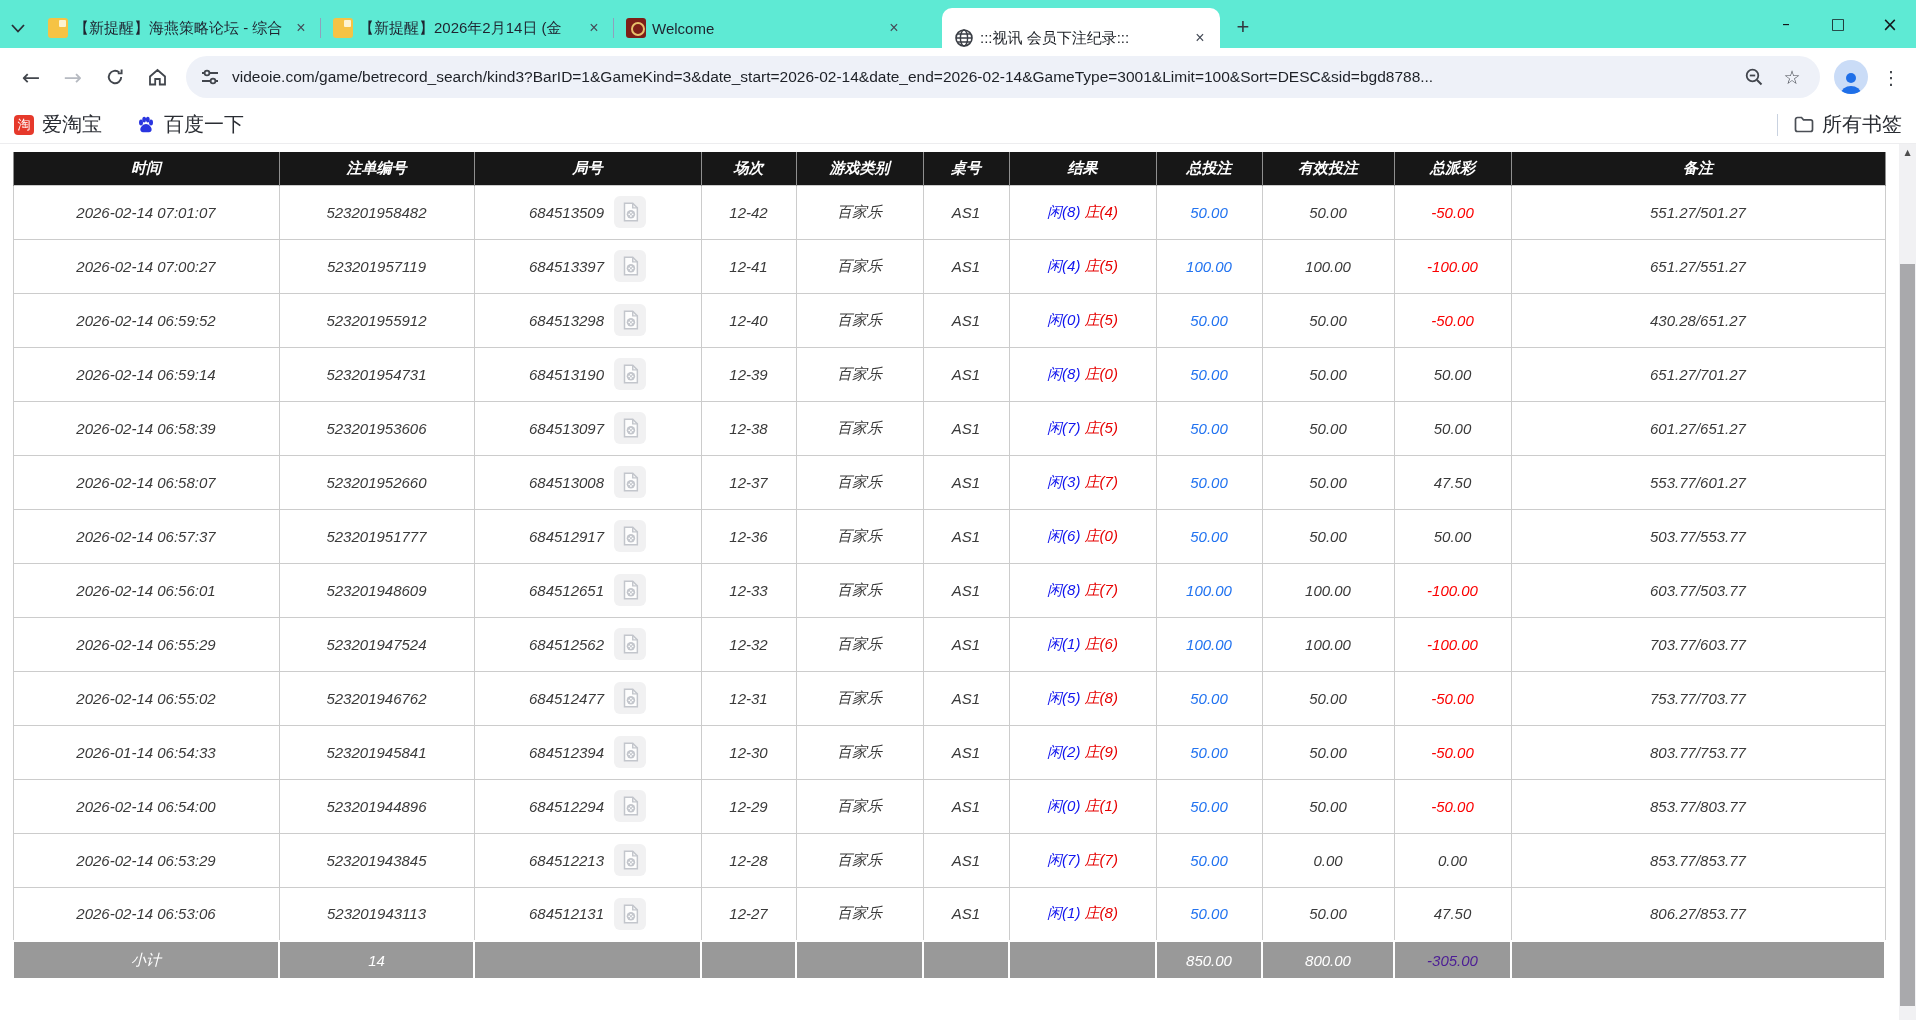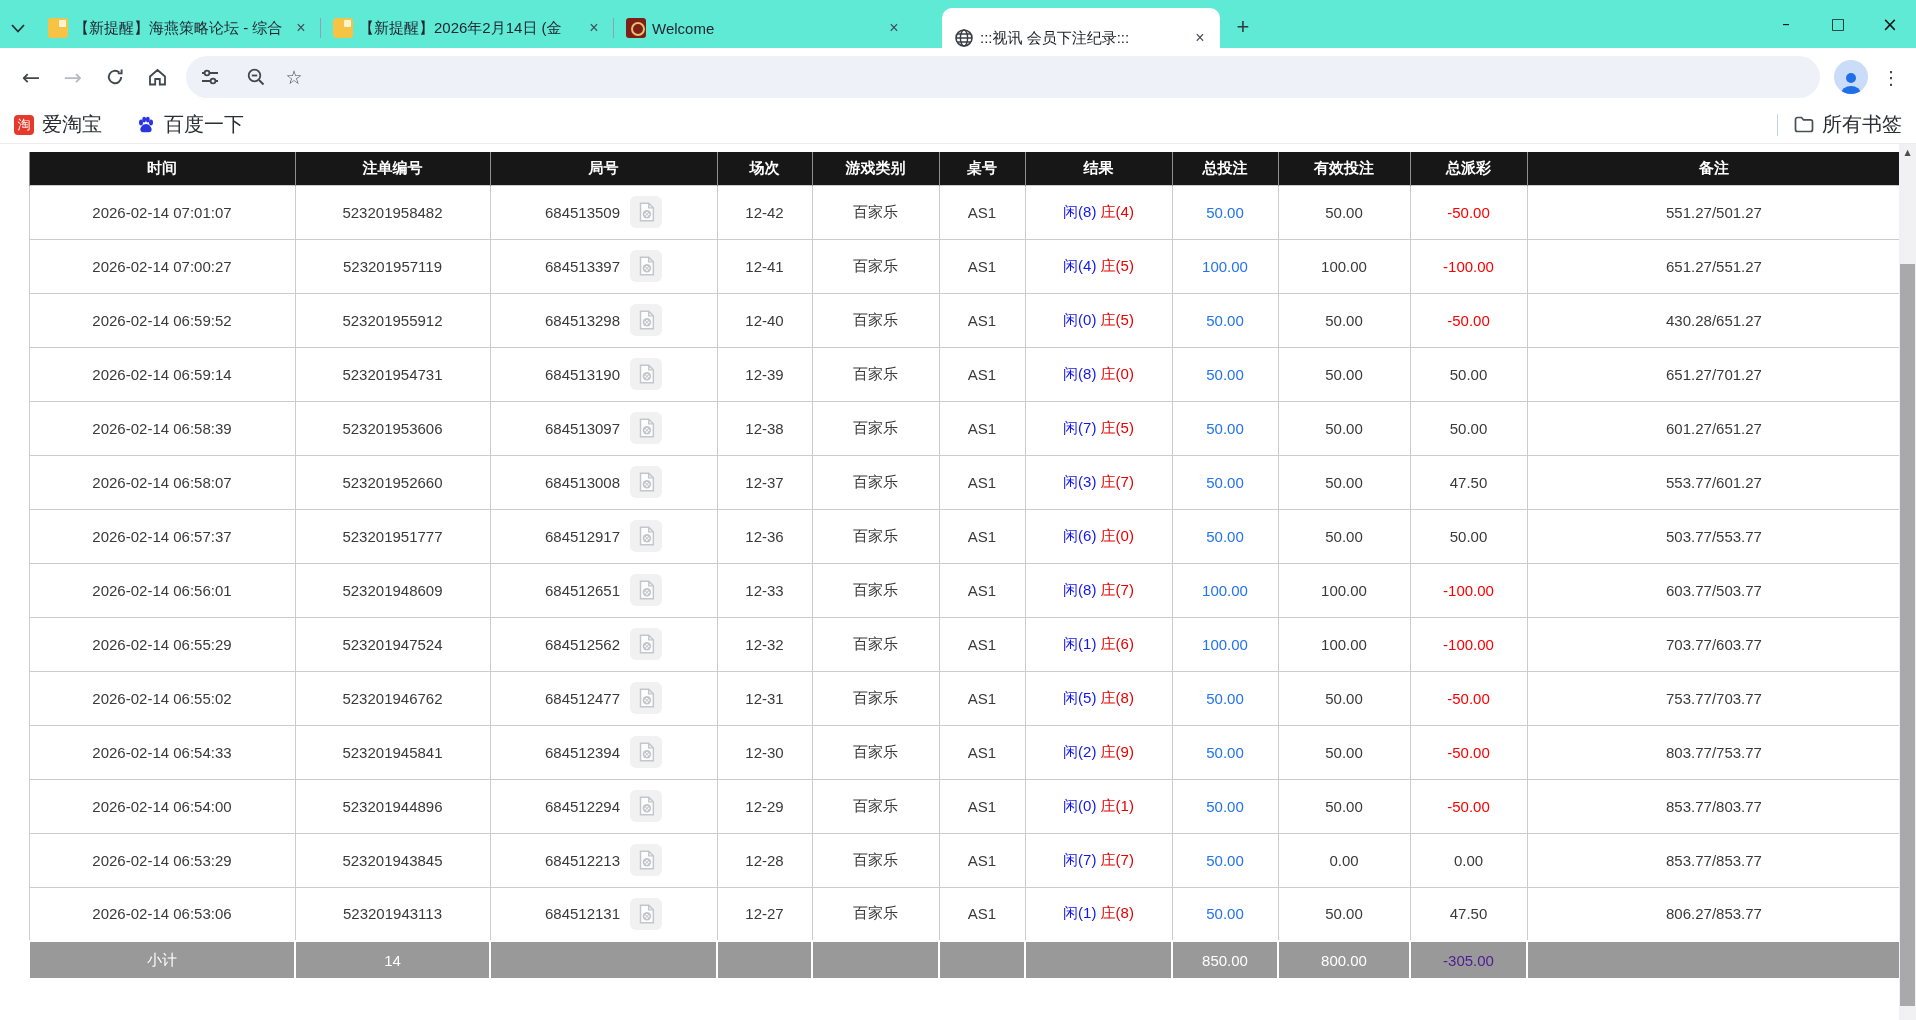--- a/index.html
+++ b/index.html
@@ -47,21 +47,21 @@
   .bm { display: flex; align-items: center; margin-right: 34px; cursor: pointer; }
   .bm-label { font-size: 20px; color: #2a2d33; margin-left: 8px; }
   .bm-tao { width: 20px; height: 20px; background: #e6392b; border-radius: 4px; color: #fff; font-size: 13px;
     display: flex; align-items: center; justify-content: center; }
   .bm-spacer { flex: 1; }
   .bm-divider { width: 1px; height: 22px; background: #c9d2e0; margin-right: 16px; }
   .all-bm { display: flex; align-items: center; cursor: pointer; }
 
   
   .content { position: relative; height: 876px; background: #fff; }
-  .table-wrap { position: absolute; left: 28px; top: 8px; }
+  .table-wrap { position: absolute; left: 12px; top: 8px; font-style: italic; }
   table { border-collapse: collapse; table-layout: fixed; width: 1872px; font-size: 15px; }
   thead th { background: #171717; color: #fff; font-weight: bold; height: 33px; border-right: 1px solid #8f8f8f; border-left: 1px solid #8f8f8f; }
   tbody td { height: 54px; text-align: center; color: #3a3a3a; border: 1px solid #ccc; background: #fff; }
   .result .player { color: #1216ee; }
   .result .banker { color: #e60000; }
   td.bet { color: #2273f0; }
   .sign.neg { color: #fb0000; }
   tfoot td { height: 38px; background: #999; color: #fff; text-align: center; border: 2px solid #fff; }
   tfoot td.sign.neg { color: #4c1d95; }
   .round-cell { display: flex; align-items: center; justify-content: center; gap: 10px; }
@@ -137,20 +137,21 @@
       <path d="M3 9.5 L10.5 3 L18 9.5 V17.5 H12.8 V12 H8.2 V17.5 H3 Z" fill="none" stroke="#42464d" stroke-width="1.8"></path>
     </svg>
   </div>
 
   <div class="omnibox">
     <svg class="tune-icon" viewBox="0 0 20 20">
       <path d="M2 6 H18 M2 14 H18" stroke="#42464d" stroke-width="1.8"></path>
       <circle cx="7" cy="6" r="2.4" fill="#eef1f8" stroke="#42464d" stroke-width="1.8"></circle>
       <circle cx="13" cy="14" r="2.4" fill="#eef1f8" stroke="#42464d" stroke-width="1.8"></circle>
     </svg>
+    <span class="url-text">videoie.com/game/betrecord_search/kind3?BarID=1&amp;GameKind=3&amp;date_start=2026-02-14&amp;date_end=2026-02-14&amp;GameType=3001&amp;Limit=100&amp;Sort=DESC&amp;sid=bgd8788...</span>
     <span class="omni-icon">
       <svg width="20" height="20" viewBox="0 0 20 20">
         <circle cx="8.5" cy="8.5" r="5.8" fill="none" stroke="#42464d" stroke-width="1.8"></circle>
         <path d="M5.8 8.5 H11.2" stroke="#42464d" stroke-width="1.8"></path>
         <path d="M13 13 L17.5 17.5" stroke="#42464d" stroke-width="2"></path>
       </svg>
     </span>
     <span class="omni-icon star">☆</span>
   </div>
 
@@ -534,21 +535,21 @@
       <span class="player">闲(5)</span>
       <span class="banker">庄(8)</span>
     </td>
     <td class="bet">50.00</td>
     <td>50.00</td>
     <td class="sign neg">-50.00</td>
     <td>753.77/703.77</td>
   </tr>
 
   <tr class="data-row">
-    <td>2026-02-14 06:54:33</td>
+    <td>2026-01-14 06:54:33</td>
     <td>523201945841</td>
     <td>
       <span class="round-cell">
         <span>684512394</span>
         <button class="film-btn">
           <svg width="22" height="22" viewBox="0 0 24 24">
             <path d="M6 2.5 H15 L20 7.5 V21.5 H6 Z" fill="#fdfdfd" stroke="#c3c6cc" stroke-width="1.6"></path>
             <path d="M15 2.5 V7.5 H20" fill="none" stroke="#c3c6cc" stroke-width="1.6"></path>
             <circle cx="13" cy="14.5" r="4.6" fill="#c3c6cc"></circle>
             <circle cx="13" cy="12.6" r="1" fill="#fff"></circle>

